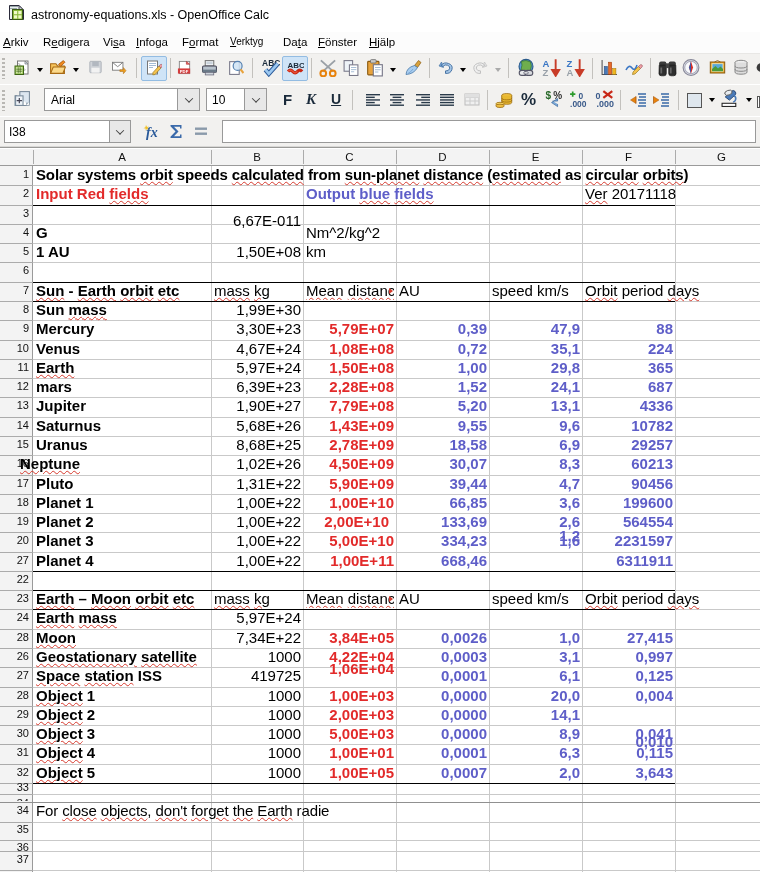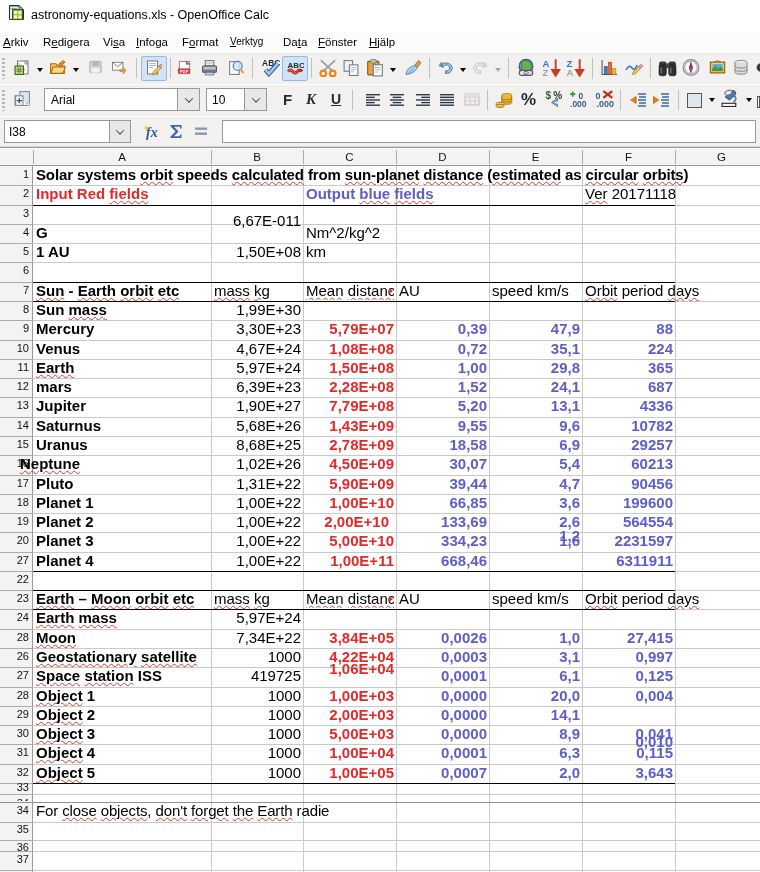--- a/index.html
+++ b/index.html
@@ -603,21 +603,21 @@
 <div class="t" style="left:36px;top:434.9px;height:19.3px;line-height:19.3px"><b>Uranus</b></div>
 <div class="tr" style="left:211px;top:434.9px;width:90px;height:19.3px;line-height:19.3px">8,68E+25</div>
 <div class="tr" style="left:303px;top:434.9px;width:91px;height:19.3px;line-height:19.3px"><b class="red">2,78E+09</b></div>
 <div class="tr" style="left:396px;top:434.9px;width:91px;height:19.3px;line-height:19.3px"><b class="blue">18,58</b></div>
 <div class="tr" style="left:489px;top:434.9px;width:91px;height:19.3px;line-height:19.3px"><b class="blue">6,9</b></div>
 <div class="tr" style="left:582px;top:434.9px;width:91px;height:19.3px;line-height:19.3px"><b class="blue">29257</b></div>
 <div class="t" style="left:20px;top:454.2px;height:19.3px;line-height:19.3px"><b><u class="sq">Neptune</u></b></div>
 <div class="tr" style="left:211px;top:454.2px;width:90px;height:19.3px;line-height:19.3px">1,02E+26</div>
 <div class="tr" style="left:303px;top:454.2px;width:91px;height:19.3px;line-height:19.3px"><b class="red">4,50E+09</b></div>
 <div class="tr" style="left:396px;top:454.2px;width:91px;height:19.3px;line-height:19.3px"><b class="blue">30,07</b></div>
-<div class="tr" style="left:489px;top:454.2px;width:91px;height:19.3px;line-height:19.3px"><b class="blue">5,4</b></div>
+<div class="tr" style="left:489px;top:454.2px;width:91px;height:19.3px;line-height:19.3px"><b class="blue">8,3</b></div>
 <div class="tr" style="left:582px;top:454.2px;width:91px;height:19.3px;line-height:19.3px"><b class="blue">60213</b></div>
 <div class="t" style="left:36px;top:473.5px;height:19.3px;line-height:19.3px"><b>Pluto</b></div>
 <div class="tr" style="left:211px;top:473.5px;width:90px;height:19.3px;line-height:19.3px">1,31E+22</div>
 <div class="tr" style="left:303px;top:473.5px;width:91px;height:19.3px;line-height:19.3px"><b class="red">5,90E+09</b></div>
 <div class="tr" style="left:396px;top:473.5px;width:91px;height:19.3px;line-height:19.3px"><b class="blue">39,44</b></div>
 <div class="tr" style="left:489px;top:473.5px;width:91px;height:19.3px;line-height:19.3px"><b class="blue">4,7</b></div>
 <div class="tr" style="left:582px;top:473.5px;width:91px;height:19.3px;line-height:19.3px"><b class="blue">90456</b></div>
 <div class="t" style="left:36px;top:492.8px;height:19.3px;line-height:19.3px"><b>Planet 1</b></div>
 <div class="tr" style="left:211px;top:492.8px;width:90px;height:19.3px;line-height:19.3px">1,00E+22</div>
 <div class="tr" style="left:303px;top:492.8px;width:91px;height:19.3px;line-height:19.3px"><b class="red">1,00E+10</b></div>
@@ -681,21 +681,21 @@
 <div class="tr" style="left:489px;top:704.8px;width:91px;height:19.3px;line-height:19.3px"><b class="blue">14,1</b></div>
 <div class="tr" style="left:582px;top:732px;width:91px;height:19.3px;line-height:19.3px"><b class="blue">0,010</b></div>
 <div class="t" style="left:36px;top:724.1px;height:19.3px;line-height:19.3px"><b><u class="sq">Object</u> 3</b></div>
 <div class="tr" style="left:211px;top:724.1px;width:90px;height:19.3px;line-height:19.3px">1000</div>
 <div class="tr" style="left:303px;top:724.1px;width:91px;height:19.3px;line-height:19.3px"><b class="red">5,00E+03</b></div>
 <div class="tr" style="left:396px;top:724.1px;width:91px;height:19.3px;line-height:19.3px"><b class="blue">0,0000</b></div>
 <div class="tr" style="left:489px;top:724.1px;width:91px;height:19.3px;line-height:19.3px"><b class="blue">8,9</b></div>
 <div class="tr" style="left:582px;top:724.1px;width:91px;height:19.3px;line-height:19.3px"><b class="blue">0,041</b></div>
 <div class="t" style="left:36px;top:743.4px;height:19.3px;line-height:19.3px"><b><u class="sq">Object</u> 4</b></div>
 <div class="tr" style="left:211px;top:743.4px;width:90px;height:19.3px;line-height:19.3px">1000</div>
-<div class="tr" style="left:303px;top:743.4px;width:91px;height:19.3px;line-height:19.3px"><b class="red">1,00E+04</b></div>
+<div class="tr" style="left:303px;top:743.4px;width:91px;height:19.3px;line-height:19.3px"><b class="red">1,00E+01</b></div>
 <div class="tr" style="left:396px;top:743.4px;width:91px;height:19.3px;line-height:19.3px"><b class="blue">0,0001</b></div>
 <div class="tr" style="left:489px;top:743.4px;width:91px;height:19.3px;line-height:19.3px"><b class="blue">6,3</b></div>
 <div class="tr" style="left:582px;top:743.4px;width:91px;height:19.3px;line-height:19.3px"><b class="blue">0,115</b></div>
 <div class="t" style="left:36px;top:762.7px;height:19.3px;line-height:19.3px"><b><u class="sq">Object</u> 5</b></div>
 <div class="tr" style="left:211px;top:762.7px;width:90px;height:19.3px;line-height:19.3px">1000</div>
 <div class="tr" style="left:303px;top:762.7px;width:91px;height:19.3px;line-height:19.3px"><b class="red">1,00E+05</b></div>
 <div class="tr" style="left:396px;top:762.7px;width:91px;height:19.3px;line-height:19.3px"><b class="blue">0,0007</b></div>
 <div class="tr" style="left:489px;top:762.7px;width:91px;height:19.3px;line-height:19.3px"><b class="blue">2,0</b></div>
 <div class="tr" style="left:582px;top:762.7px;width:91px;height:19.3px;line-height:19.3px"><b class="blue">3,643</b></div>
 <div class="t" style="left:36px;top:800.5px;height:20.2px;line-height:20.2px"><span style="letter-spacing:-0.12px">For <u class="sq">close</u> <u class="sq">objects</u>, <u class="sq">don't</u> <u class="sq">forget</u> <u class="sq">the</u> <u class="sq">Earth</u> radie</span></div>

